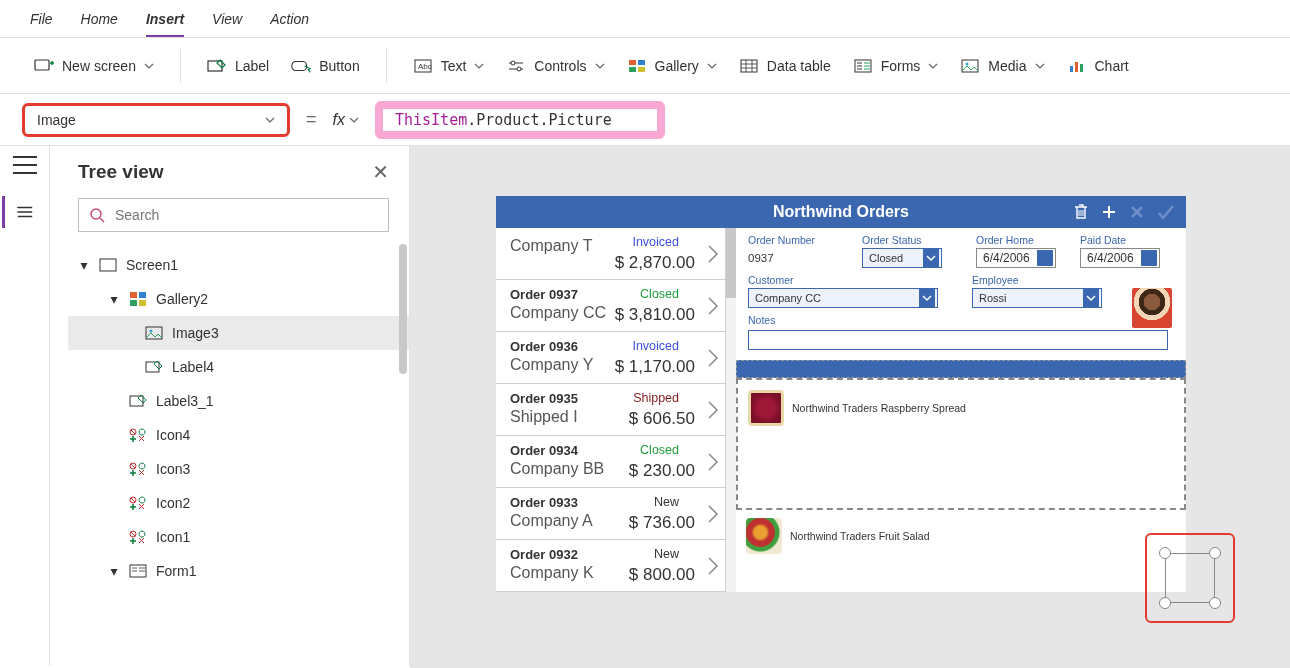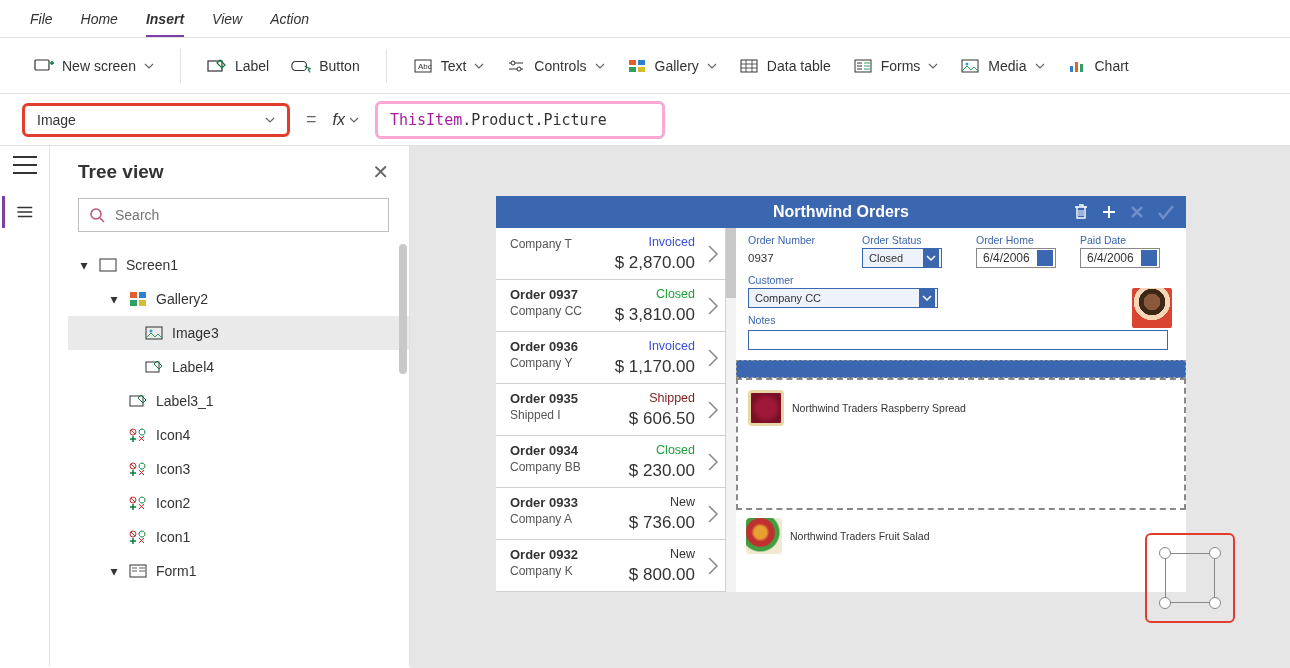--- a/index.html
+++ b/index.html
@@ -13,21 +13,21 @@
   .ribbon .sep { width: 1px; height: 34px; background: #e1e1e1; margin: 0 10px; }
   .ribbon .btn { display: inline-flex; align-items: center; gap: 8px; font-size: 14px; color: #333; cursor: pointer; padding: 4px 6px; }
   .ribbon .icon { display: inline-flex; align-items: center; justify-content: center; width: 20px; height: 20px; }
   .chev { width: 10px; height: 10px; }
   svg { display: block; }
   
   .formula-row { display: flex; align-items: center; height: 52px; padding: 0 22px; gap: 10px; border-bottom: 1px solid #e1e1e1; position: relative; }
   .prop-dd { width: 268px; height: 34px; border: 3px solid #e33c2f; border-radius: 6px; display: flex; align-items: center; justify-content: space-between; padding: 0 12px; background: #fff; font-size: 14px; }
   .equals { font-size: 18px; color: #666; margin: 0 6px; }
   .fx { display: inline-flex; align-items: center; gap: 4px; font-style: italic; font-size: 16px; margin-right: 6px; }
-  .formula-box { width: 290px; height: 38px; border: 3px solid #f9a8d4; border-radius: 6px; display: flex; align-items: center; padding: 0 12px; font-family: Consolas, monospace; font-size: 15px; }
+  .formula-box { width: 290px; height: 38px; border: 8px solid #f9a8d4; border-radius: 6px; display: flex; align-items: center; padding: 0 12px; font-family: Consolas, monospace; font-size: 15px; }
   .tok-thisitem { color: #a31e9c; }
   .tok-rest { color: #333; }
   
   .leftrail { position: absolute; top: 146px; left: 0; width: 50px; height: 520px; border-right: 1px solid #e1e1e1; display: flex; flex-direction: column; align-items: center; padding-top: 10px; gap: 22px; }
   .leftrail .rail-btn { width: 24px; height: 18px; display:flex; flex-direction:column; justify-content:space-between; cursor:pointer;}
   .leftrail .rail-btn span{ height:2px; background:#333; display:block;}
   .rail-active { width: 32px; height: 32px; display:flex; align-items:center; justify-content:center; border-left: 3px solid #7b3fa6; margin-left:-14px; padding-left:11px;}
   
   .treepanel { position: absolute; top: 146px; left: 50px; width: 360px; height: 520px; border-right: 1px solid #e1e1e1; padding: 14px 0 0 0; }
   .tree-head { display: flex; align-items: center; justify-content: space-between; padding: 0 20px 14px 28px; }
@@ -48,22 +48,22 @@
   
   .canvas-area { position: absolute; top: 146px; left: 410px; right: 0; bottom: 0; background: #e6e6e6; }
   .app-shell { position: absolute; top: 50px; left: 86px; width: 690px; background: #fff; }
   .app-top { height: 32px; background: #3b66b0; color: #fff; display: flex; align-items: center; justify-content: center; position: relative; font-weight: 600; font-size: 16px; }
   .app-top .title { }
   .app-icons { position: absolute; right: 10px; display: flex; gap: 10px; align-items:center;}
   .app-body { display: flex; }
   .orders-col { width: 230px; border-right: 1px solid #d0d0d0; }
   .order-item { height: 52px; border-bottom: 1px solid #d0d0d0; padding: 7px 30px 6px 14px; position: relative; }
   .order-item .t1 { font-weight: 600; font-size: 13px; }
-  .order-item .t2 { font-size: 12px; color: #555; margin-top:2px;}
-  .order-item .status { position: absolute; top: 7px; right: 30px; font-size: 12.5px; }
+  .order-item .t2 { font-size: 16px; color: #555; margin-top:2px;}
+  .order-item .status { position: absolute; top: 7px; right: 46px; font-size: 12.5px; }
   .order-item .amt { position: absolute; top: 25px; right: 30px; font-size: 17px; }
   .order-item .arrow { position: absolute; right: 6px; top: 16px; }
   .st-invoiced { color: #3b4fd8; }
   .st-closed { color: #1e9e3a; }
   .st-shipped { color: #7f1d1d; }
   .st-new { color: #333; }
   .orders-scroll { width: 10px; background: #f3f3f3; position:relative;}
   .orders-scroll .thumb{ position:absolute; top:0; left:0; right:0; height:70px; background:#c8c8c8;}
   .detail-col { flex: 1; padding: 6px 12px; position: relative; }
   .drow { display: flex; gap: 14px; margin-bottom: 6px; }
@@ -520,20 +520,31 @@
             <span class="dlabel">Customer</span>
             <div class="dd">
                 <span>Company CC</span>
                 <span class="ddarrow">
                   <svg width="10" height="10" viewBox="0 0 10 10">
                     <path d="M1 3 L5 7 L9 3" fill="none" stroke="#fff" stroke-width="1.5"></path>
                   </svg>
                 </span>
               </div>
           </div>
+          <div class="dfield" style="width:130px;margin-left:20px">
+            <span class="dlabel">Employee</span>
+            <div class="dd">
+                <span>Rossi</span>
+                <span class="ddarrow">
+                  <svg width="10" height="10" viewBox="0 0 10 10">
+                    <path d="M1 3 L5 7 L9 3" fill="none" stroke="#fff" stroke-width="1.5"></path>
+                  </svg>
+                </span>
+              </div>
+          </div>
         </div>
         <div class="avatar"></div>
         <div class="dfield">
           <span class="dlabel">Notes</span>
           <div class="notes-box"></div>
         </div>
         <div class="bluebar"></div>
         <div class="gallery-box">
           <div class="gitem">
             <div class="thumb thumb-raspberry"></div>

